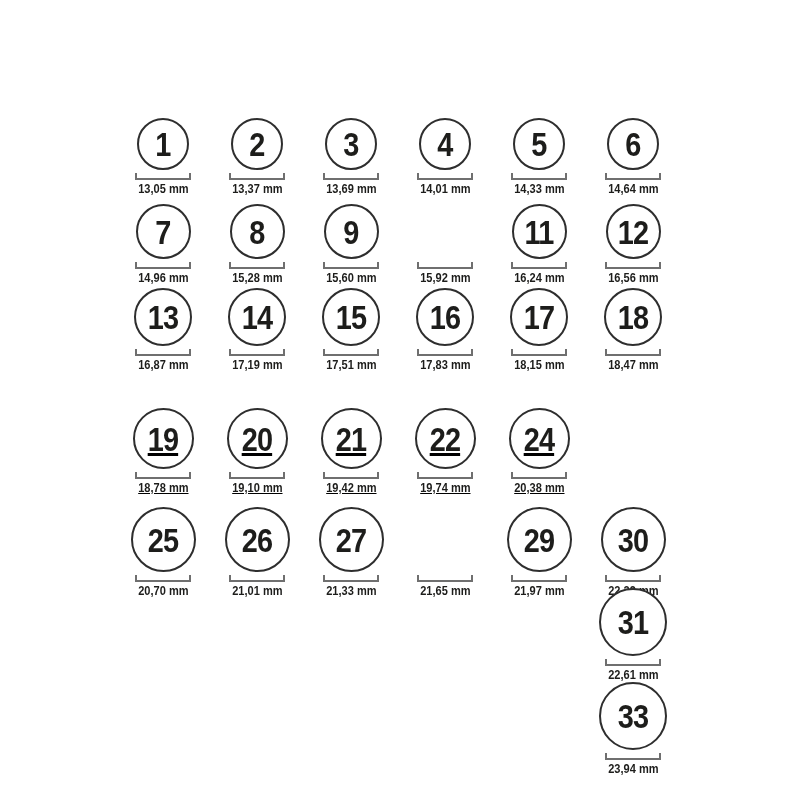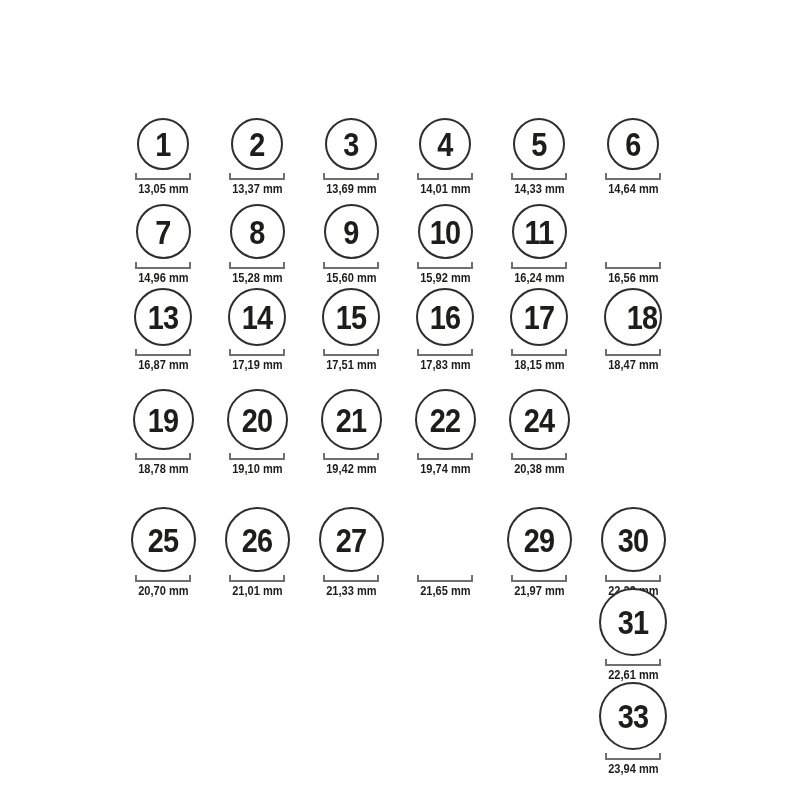--- a/index.html
+++ b/index.html
@@ -170,40 +170,40 @@
     <div class="circle" style="width: 55px; height: 55px;">
       <span class="num">9</span>
     </div>
     <div class="measure">
       <div class="measure-bar"></div>
     </div>
     <div class="label">15,60 mm</div>
   </div>
 
   <div class="cell">
-    <div class="circle" style="width: 55px; height: 55px;">
-      <span class="num">10</span>
-    </div>
     <div class="measure">
       <div class="measure-bar"></div>
     </div>
     <div class="label">15,92 mm</div>
   </div>
 
   <div class="cell">
     <div class="circle" style="width: 55px; height: 55px;">
       <span class="num">11</span>
     </div>
     <div class="measure">
       <div class="measure-bar"></div>
     </div>
     <div class="label">16,24 mm</div>
   </div>
 
   <div class="cell">
+    <div class="circle" style="width: 55px; height: 55px;">
+      <span class="num">12</span>
+    </div>
     <div class="measure">
       <div class="measure-bar"></div>
     </div>
     <div class="label">16,56 mm</div>
   </div>
 </div>
       <div class="row" style="top: 288px;">
   <div class="cell">
     <div class="circle" style="width: 58px; height: 58px;">
       <span class="num">13</span>
@@ -248,30 +248,30 @@
     <div class="circle" style="width: 58px; height: 58px;">
       <span class="num">17</span>
     </div>
     <div class="measure">
       <div class="measure-bar"></div>
     </div>
     <div class="label">18,15 mm</div>
   </div>
 
   <div class="cell">
-    <div class="circle" style="width: 58px; height: 58px; justify-content: flex-end;">
+    <div class="circle" style="width: 58px; height: 58px;">
       <span class="num">18</span>
     </div>
     <div class="measure">
       <div class="measure-bar"></div>
     </div>
     <div class="label">18,47 mm</div>
   </div>
 </div>
-      <div class="row" style="top: 389px;">
+      <div class="row" style="top: 408px; text-decoration: underline;">
   <div class="cell">
     <div class="circle" style="width: 61px; height: 61px;">
       <span class="num">19</span>
     </div>
     <div class="measure">
       <div class="measure-bar"></div>
     </div>
     <div class="label">18,78 mm</div>
   </div>
 

